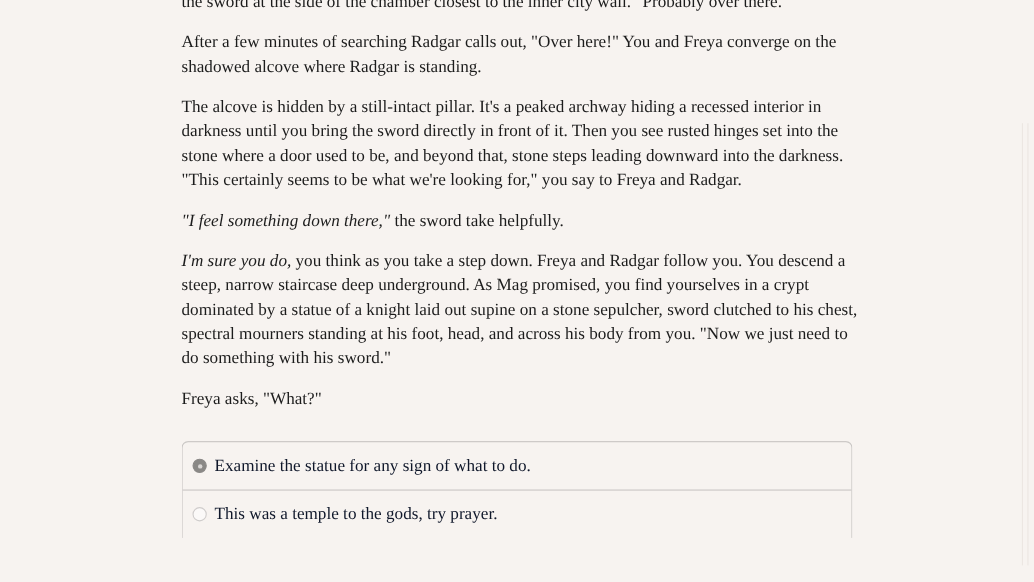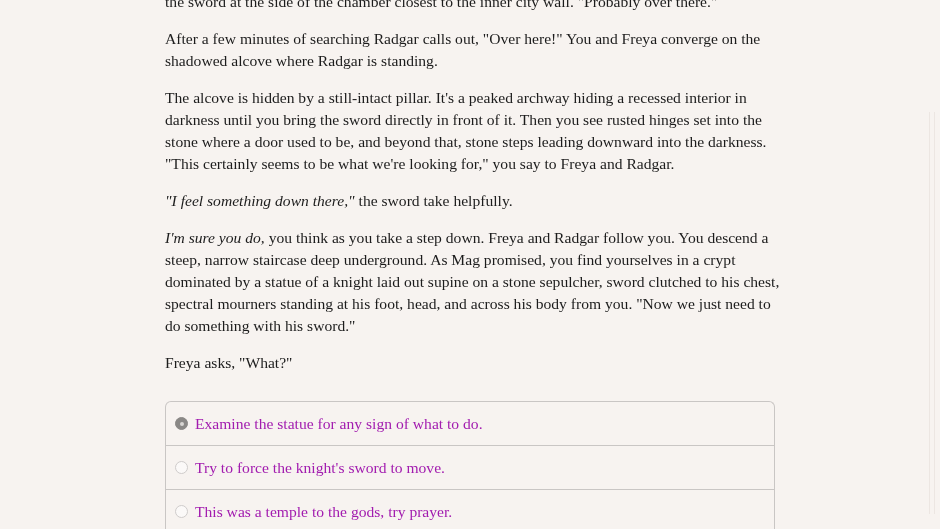--- a/index.html
+++ b/index.html
@@ -75,21 +75,21 @@
     position: absolute;
     left: 3.5px;
     top: 3.5px;
     width: 4px;
     height: 4px;
     border-radius: 50%;
     background: #d9d6d4;
   }
   .choice-label {
     font-size: 15.6px;
-    color: #a21caf;
+    color: #0f172a;
   }
   .scrollbar {
     position: absolute;
     right: 5px;
     top: 112px;
     width: 4px;
     height: 402px;
     border-left: 1px solid #ece6e2;
     border-right: 1px solid #ece6e2;
   }
@@ -106,21 +106,17 @@
   <p>Freya asks, "What?"</p>
 </div>
 
 <div class="choices">
   <div class="choice">
     <span class="radio checked"></span>
     <span class="choice-label">Examine the statue for any sign of what to do.</span>
   </div>
   <div class="choice">
     <span class="radio"></span>
-    <span class="choice-label">Try to force the knight's sword to move.</span>
-  </div>
-  <div class="choice">
-    <span class="radio"></span>
     <span class="choice-label">This was a temple to the gods, try prayer.</span>
   </div>
 </div>
 
 <div class="scrollbar"></div>
 
 </body></html>

